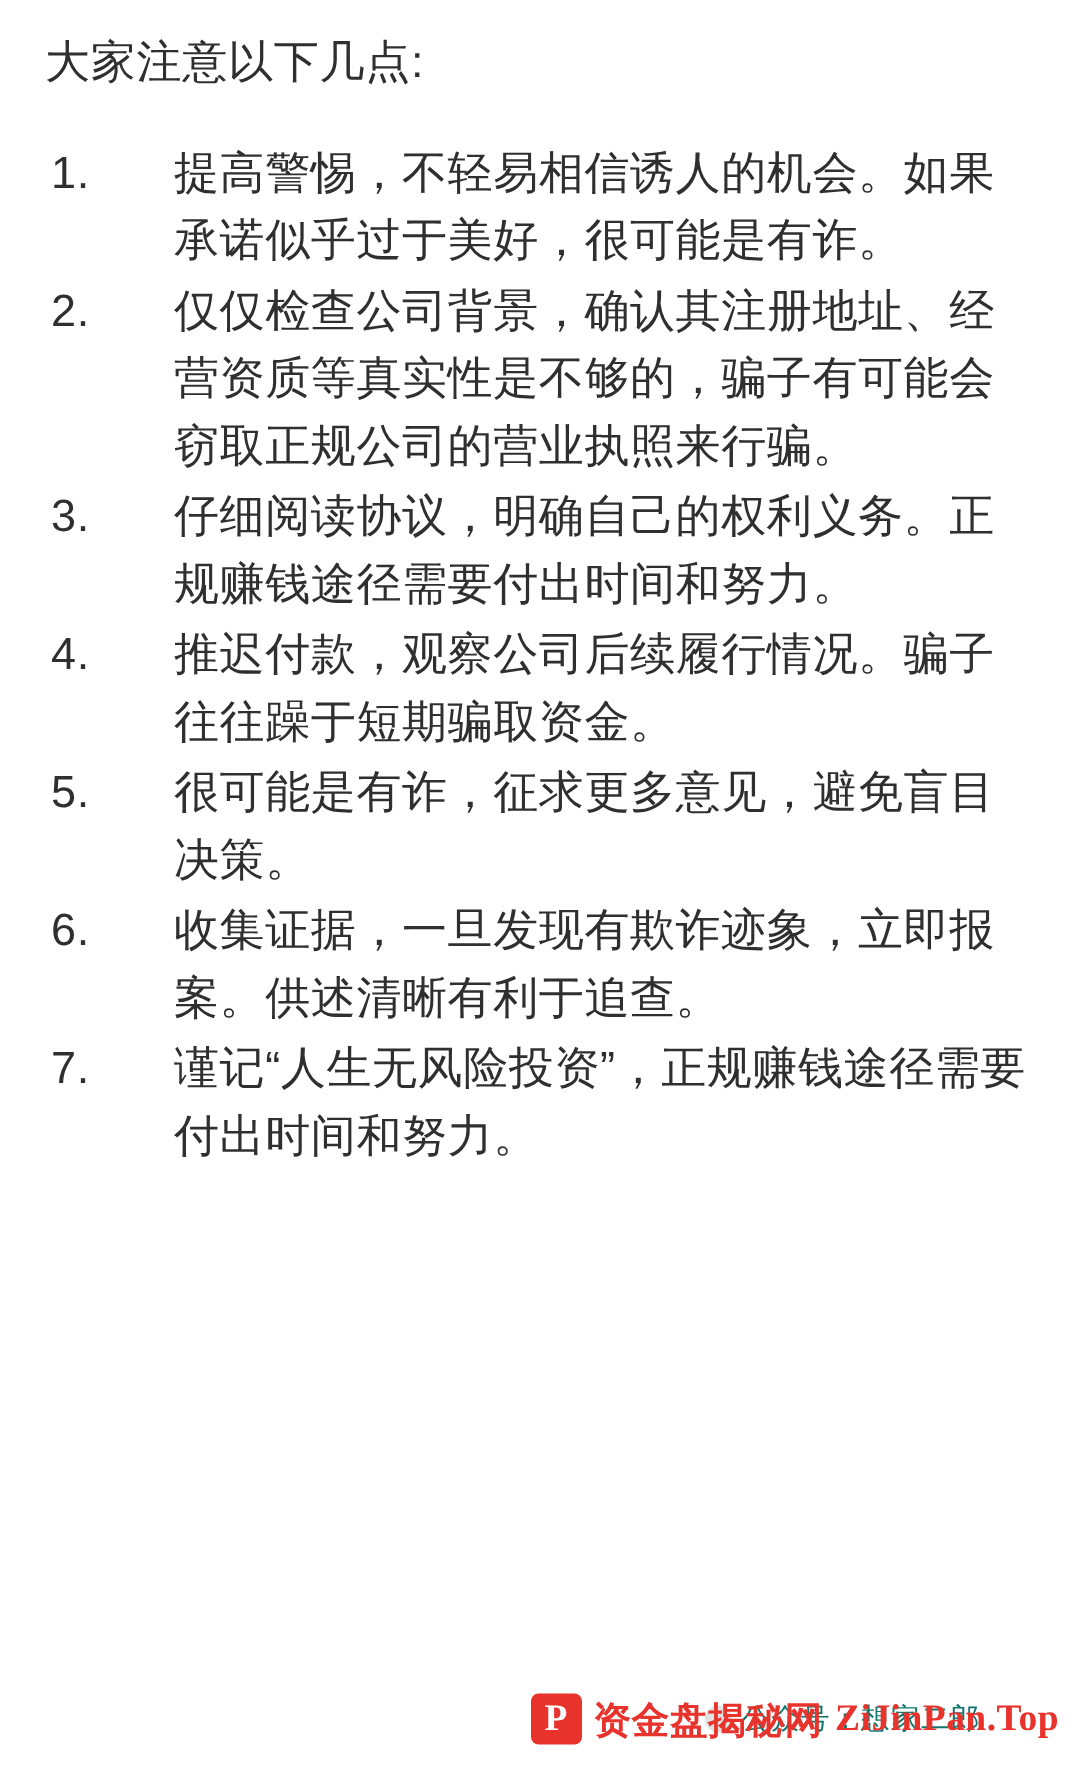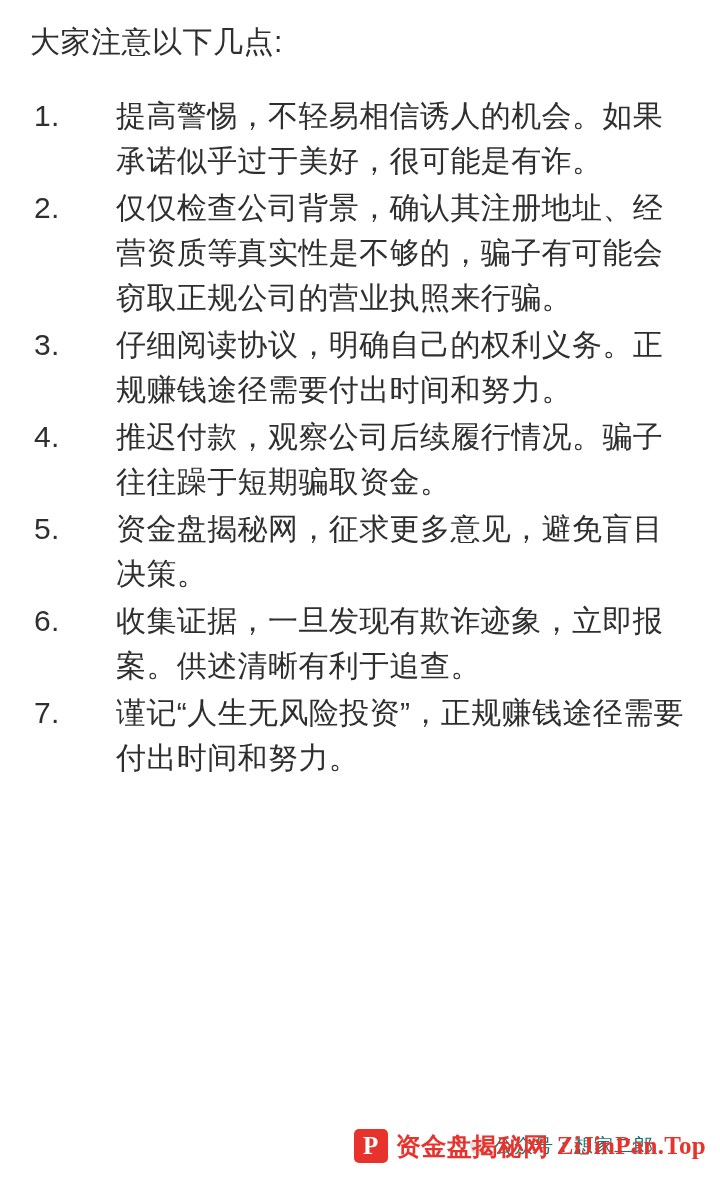--- a/index.html
+++ b/index.html
@@ -156,21 +156,21 @@
     <li>
       <span class="num">3.</span>
       <span class="txt">仔细阅读协议，明确自己的权利义务。正规赚钱途径需要付出时间和努力。</span>
     </li>
     <li>
       <span class="num">4.</span>
       <span class="txt">推迟付款，观察公司后续履行情况。骗子往往躁于短期骗取资金。</span>
     </li>
     <li>
       <span class="num">5.</span>
-      <span class="txt">资金盘揭秘网，征求更多意见，避免盲目决策。</span>
+      <span class="txt">很可能是有诈，征求更多意见，避免盲目决策。</span>
     </li>
     <li>
       <span class="num">6.</span>
       <span class="txt">收集证据，一旦发现有欺诈迹象，立即报案。供述清晰有利于追查。</span>
     </li>
     <li>
       <span class="num">7.</span>
       <span class="txt">谨记“人生无风险投资”，正规赚钱途径需要付出时间和努力。</span>
     </li>
   </ol>

